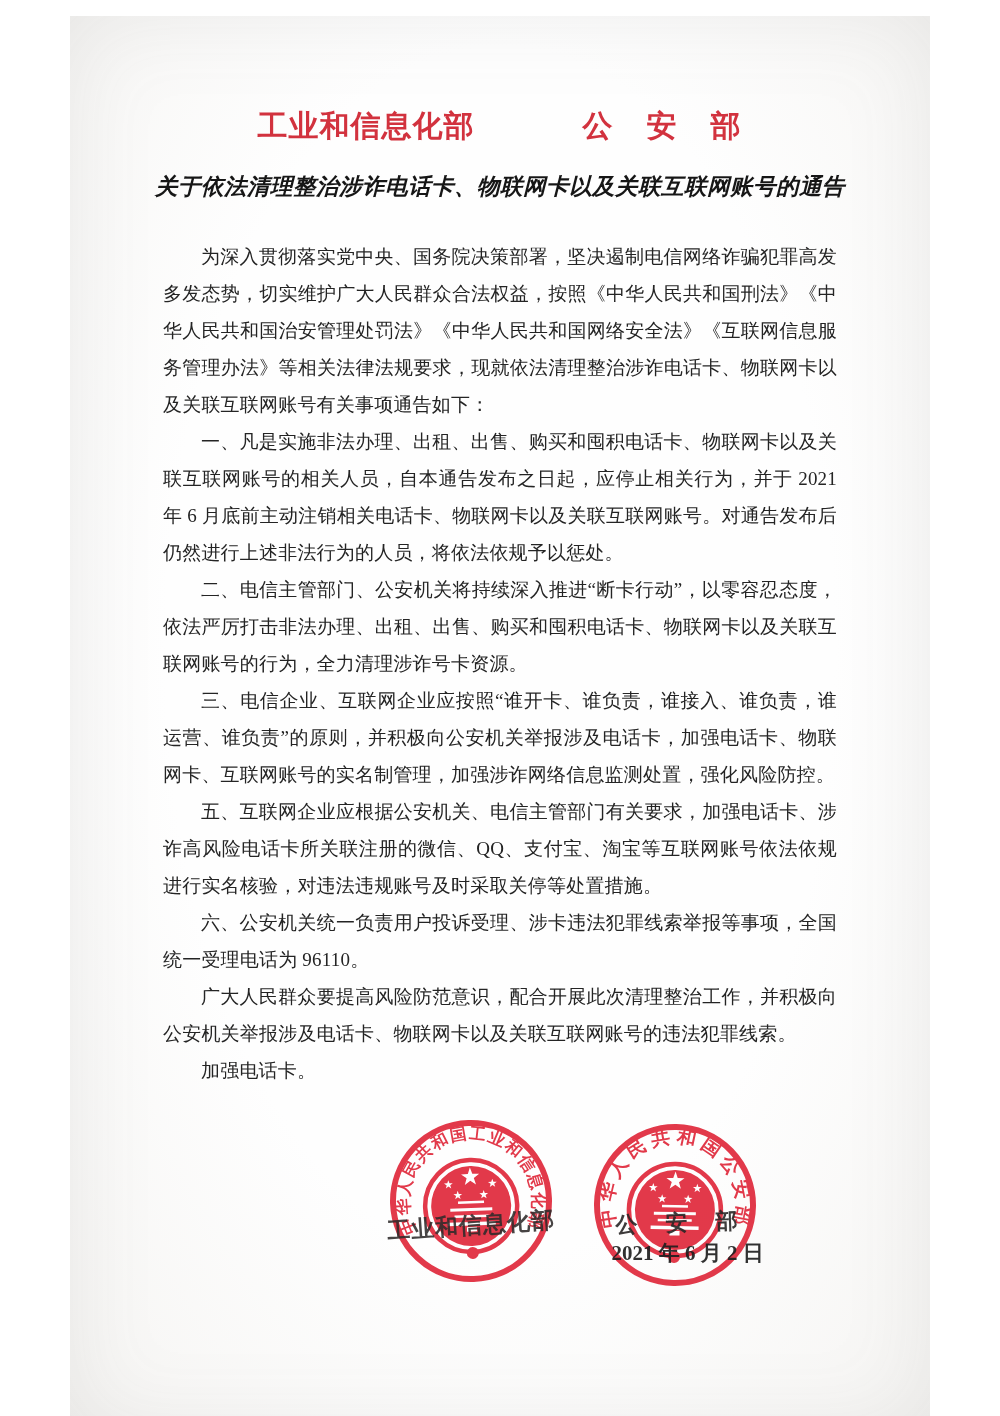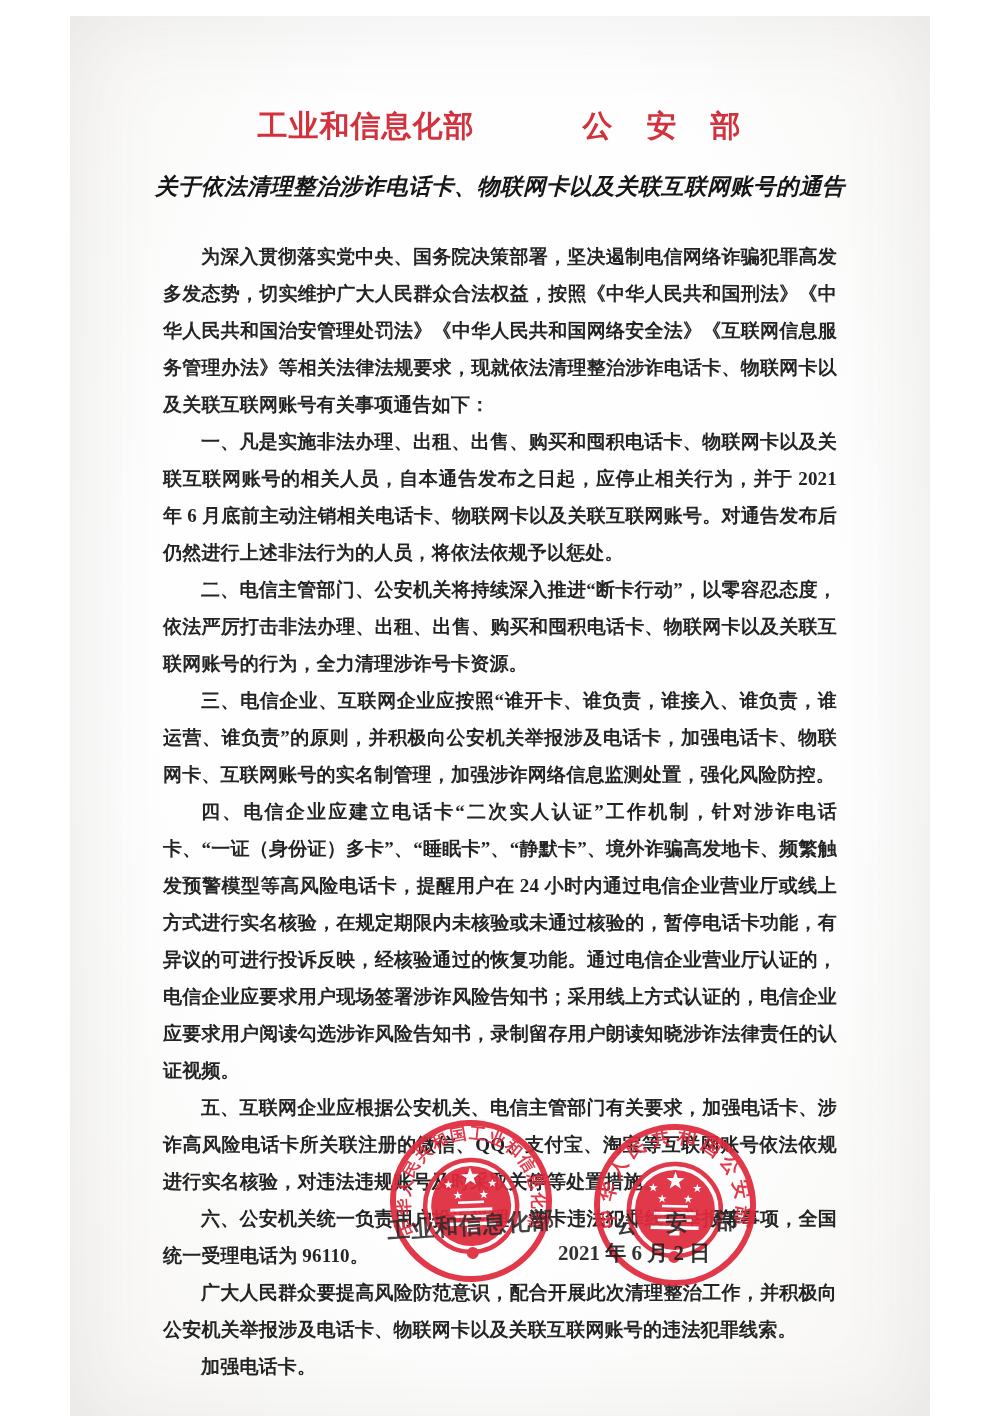--- a/index.html
+++ b/index.html
@@ -36,21 +36,20 @@
   }
   .body-text { margin: 36px 93px 0; }
   .body-text p.body-para {
     margin: 0;
     font-size: 19px;
     line-height: 37px;
     text-align: justify;
     text-indent: 2em;
     color: #242424;
     letter-spacing: 0.2px;
-    font-weight: bold;
   }
   .seal {
     position: absolute;
     width: 170px;
     height: 170px;
   }
   .seal-left  { left: 316px; top: 1100px; transform: rotate(-2deg); }
   .seal-right { left: 520px; top: 1104px; transform: rotate(1deg); }
   .seal svg { width: 100%; height: 100%; opacity: 0.93; }
   .stamp-overlay {
@@ -68,21 +67,22 @@
   }
   .stamp-right {
     left: 518px; top: 1192px; width: 180px;
     font-size: 22px;
     color: rgba(40,38,38,0.9);
     transform: rotate(-2deg);
     letter-spacing: 3px;
   }
   .stamp-date {
     position: absolute;
-    left: 488px; top: 1223px; width: 195px;
+    left: 520px; top: 1223px; width: 195px;
+    text-align: center;
     font-size: 21px;
     font-weight: bold;
     color: rgba(30,30,30,0.92);
     font-family: "Liberation Serif", "DejaVu Serif", serif;
   }
 </style>
 </head>
 <body>
 
 <div class="page">
@@ -92,21 +92,20 @@
     <span class="ministry-right">公　安　部</span>
   </div>
 
   <div class="doc-title">关于依法清理整治涉诈电话卡、物联网卡以及关联互联网账号的通告</div>
 
   <div class="body-text">
       <p class="body-para">为深入贯彻落实党中央、国务院决策部署，坚决遏制电信网络诈骗犯罪高发多发态势，切实维护广大人民群众合法权益，按照《中华人民共和国刑法》《中华人民共和国治安管理处罚法》《中华人民共和国网络安全法》《互联网信息服务管理办法》等相关法律法规要求，现就依法清理整治涉诈电话卡、物联网卡以及关联互联网账号有关事项通告如下：</p>
       <p class="body-para">一、凡是实施非法办理、出租、出售、购买和囤积电话卡、物联网卡以及关联互联网账号的相关人员，自本通告发布之日起，应停止相关行为，并于 2021 年 6 月底前主动注销相关电话卡、物联网卡以及关联互联网账号。对通告发布后仍然进行上述非法行为的人员，将依法依规予以惩处。</p>
       <p class="body-para">二、电信主管部门、公安机关将持续深入推进“断卡行动”，以零容忍态度，依法严厉打击非法办理、出租、出售、购买和囤积电话卡、物联网卡以及关联互联网账号的行为，全力清理涉诈号卡资源。</p>
       <p class="body-para">三、电信企业、互联网企业应按照“谁开卡、谁负责，谁接入、谁负责，谁运营、谁负责”的原则，并积极向公安机关举报涉及电话卡，加强电话卡、物联网卡、互联网账号的实名制管理，加强涉诈网络信息监测处置，强化风险防控。</p>
-      <p class="body-para">四、电信企业应建立电话卡“二次实人认证”工作机制，针对涉诈电话卡、“一证（身份证）多卡”、“睡眠卡”、“静默卡”、境外诈骗高发地卡、频繁触发预警模型等高风险电话卡，提醒用户在 24 小时内通过电信企业营业厅或线上方式进行实名核验，在规定期限内未核验或未通过核验的，暂停电话卡功能，有异议的可进行投诉反映，经核验通过的恢复功能。通过电信企业营业厅认证的，电信企业应要求用户现场签署涉诈风险告知书；采用线上方式认证的，电信企业应要求用户阅读勾选涉诈风险告知书，录制留存用户朗读知晓涉诈法律责任的认证视频。</p>
       <p class="body-para">五、互联网企业应根据公安机关、电信主管部门有关要求，加强电话卡、涉诈高风险电话卡所关联注册的微信、QQ、支付宝、淘宝等互联网账号依法依规进行实名核验，对违法违规账号及时采取关停等处置措施。</p>
       <p class="body-para">六、公安机关统一负责用户投诉受理、涉卡违法犯罪线索举报等事项，全国统一受理电话为 96110。</p>
       <p class="body-para">广大人民群众要提高风险防范意识，配合开展此次清理整治工作，并积极向公安机关举报涉及电话卡、物联网卡以及关联互联网账号的违法犯罪线索。</p>
       <p class="body-para">加强电话卡。</p>
     </div>
 
   <div class="seal seal-left">
     <svg viewBox="0 0 170 170">
       <defs>
         <path id="star-shape" d="M0,-1 L0.235,-0.324 L0.951,-0.309 L0.38,0.124 L0.588,0.809 L0,0.4 L-0.588,0.809 L-0.38,0.124 L-0.951,-0.309 L-0.235,-0.324 Z"></path>

